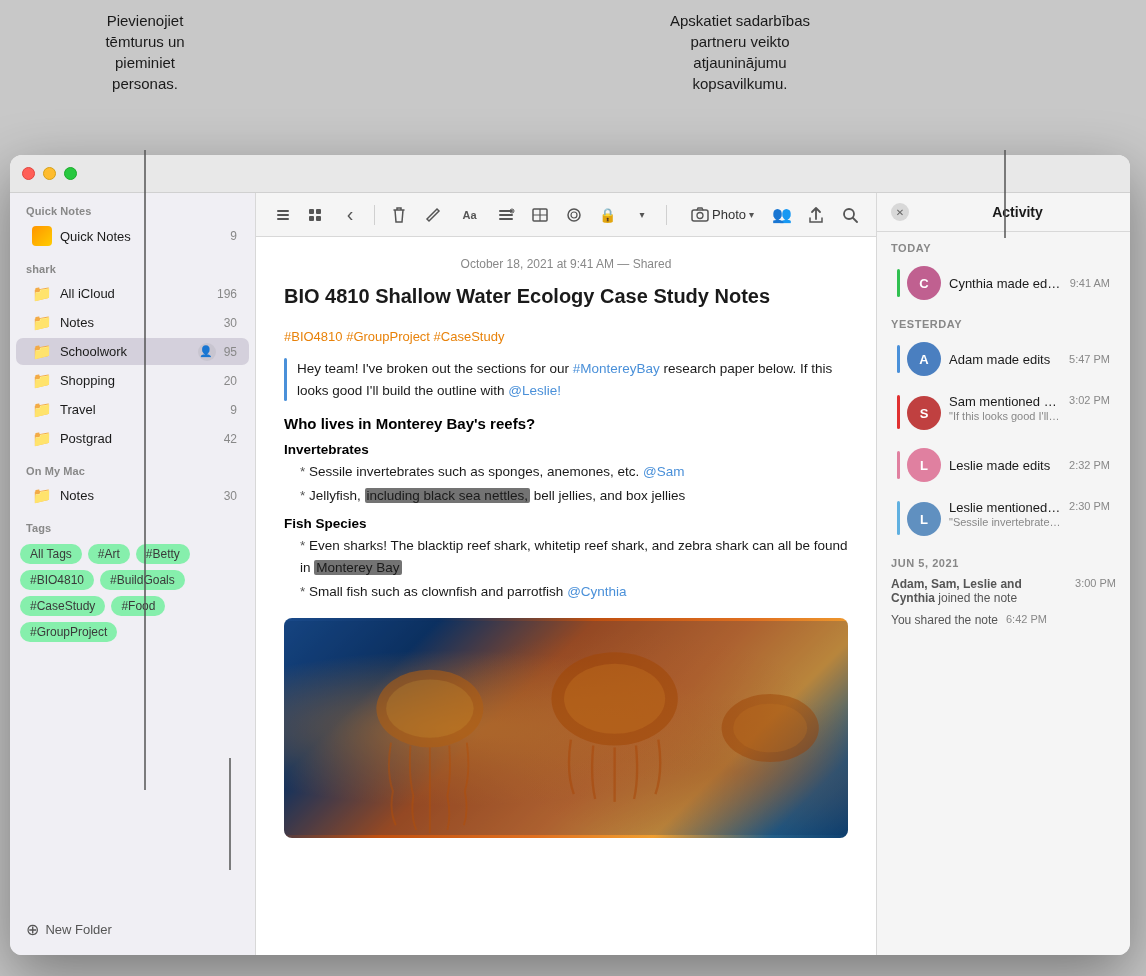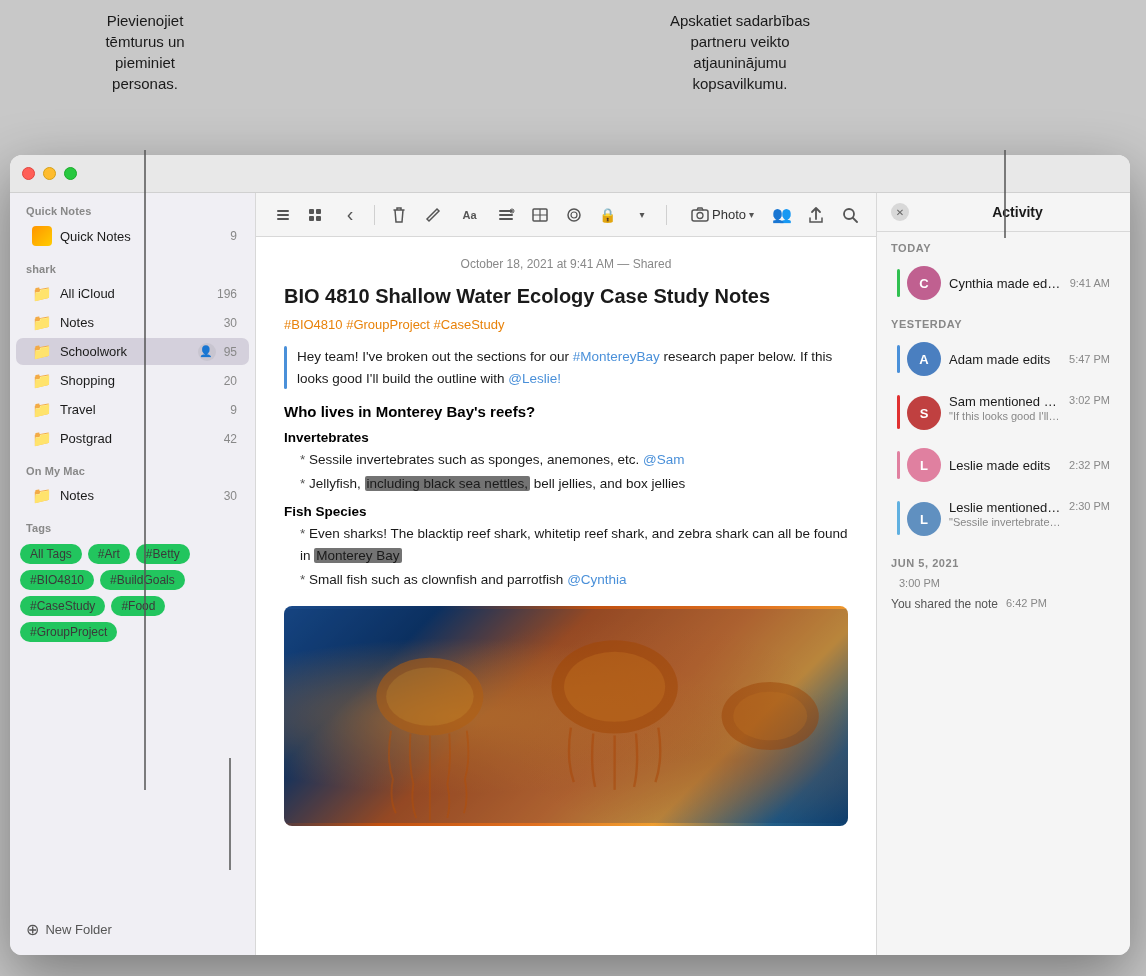--- a/index.html
+++ b/index.html
@@ -173,21 +173,21 @@
     }
 
     
     .tags-container {
       display: flex;
       flex-wrap: wrap;
       gap: 6px;
       padding: 6px 10px;
     }
     .tag-pill {
-      background: #22c55e;
+      background: #86efac;
       border-radius: 12px;
       padding: 3px 10px;
       font-size: 12px;
       color: #3a3a3a;
       cursor: pointer;
     }
 
     
     .new-folder-btn {
       display: flex;
@@ -253,21 +253,21 @@
       text-align: center;
       font-size: 12px;
       color: #888;
       margin-bottom: 12px;
     }
 
     .note-title {
       font-size: 20px;
       font-weight: 700;
       color: #1a1a1a;
-      margin-bottom: 8px;
+      margin-bottom: 20px;
       line-height: 1.3;
     }
 
     .note-hashtags {
       font-size: 13px;
       color: #e8820a;
       margin-bottom: 14px;
     }
 
     .note-body {
@@ -771,20 +771,21 @@
               <div class="activity-name">Leslie mentioned…</div>
               <div class="activity-preview">"Sessile invertebrates…</div>
             </div>
             <div class="activity-time">2:30 PM</div>
           </div>
         </div>
 
         <div class="activity-date-label">JUN 5, 2021</div>
 
         <div style="display:flex;justify-content:space-between;padding:4px 14px;">
+          <div style="font-size:12px;color:#555;flex:1;"><span style="font-weight:600;">Adam, Sam, Leslie and Cynthia</span> joined the note</div>
           <div style="font-size:11px;color:#888;flex-shrink:0;margin-left:8px;">3:00 PM</div>
         </div>
 
         <div style="display:flex;padding:4px 14px;">
           <div style="font-size:12px;color:#555;">You shared the note</div>
           <div style="font-size:11px;color:#888;margin-left:8px;">6:42 PM</div>
         </div>
 
       </div>
     </div>

